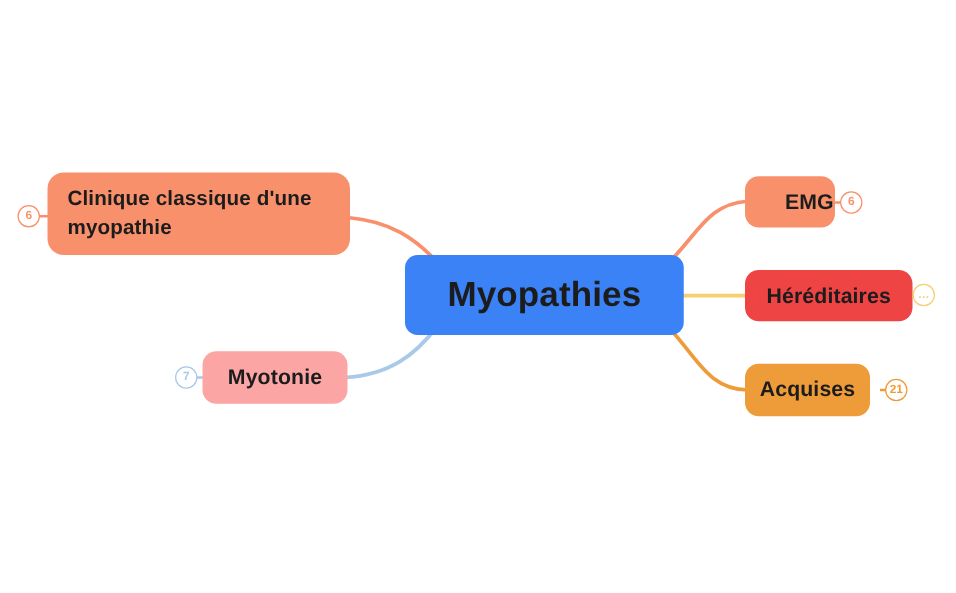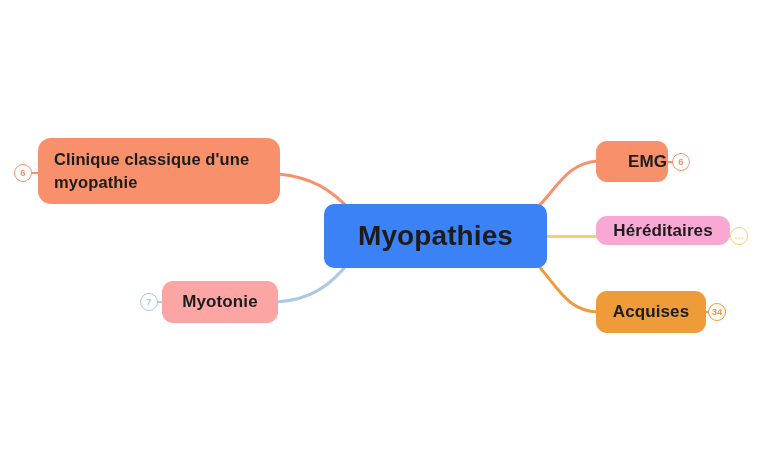--- a/index.html
+++ b/index.html
@@ -109,23 +109,23 @@
   <div class="node node-branch" style="left: 162px; top: 281px; width: 116px; height: 42px; background-color: #fca5a5;">
     <span class="label">Myotonie</span>
   </div>
   <div class="badge" style="left: 140px; top: 293px; border-color: rgb(169, 201, 232); color: rgb(169, 201, 232);">7</div>
 
   <div class="node node-branch" style="left: 596px; top: 141px; width: 72px; height: 41px; background-color: rgb(249, 144, 108); padding-left: 31px;">
     <span class="label">EMG</span>
   </div>
   <div class="badge" style="left: 672px; top: 153px; border-color: rgb(249, 144, 108); color: rgb(249, 144, 108);">6</div>
 
-  <div class="node node-branch" style="left: 596px; top: 216px; width: 134px; height: 29px; background-color: #f9a8d4;">
+  <div class="node node-branch" style="left: 596px; top: 216px; width: 134px; height: 41px; background-color: #ef4444;">
     <span class="label">Héréditaires</span>
   </div>
   <div class="badge" style="left: 730px; top: 227px; border-color: rgb(246, 207, 111); color: rgb(246, 207, 111);">…</div>
 
-  <div class="node node-branch" style="left: 596px; top: 291px; width: 110px; height: 42px; background-color: rgb(238, 156, 58);">
+  <div class="node node-branch" style="left: 596px; top: 291px; width: 100px; height: 42px; background-color: rgb(238, 156, 58);">
     <span class="label">Acquises</span>
   </div>
-  <div class="badge" style="left: 708px; top: 303px; border-color: rgb(238, 156, 58); color: rgb(238, 156, 58);">34</div>
+  <div class="badge" style="left: 708px; top: 303px; border-color: rgb(238, 156, 58); color: rgb(238, 156, 58);">21</div>
 
 </div>
 
 </body></html>

